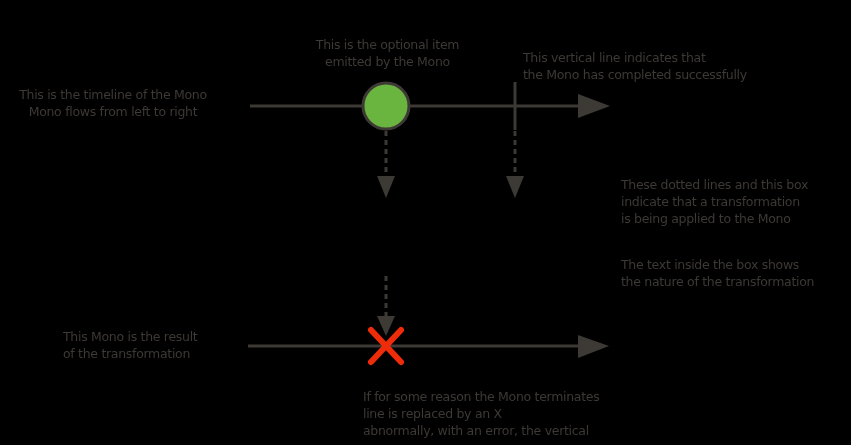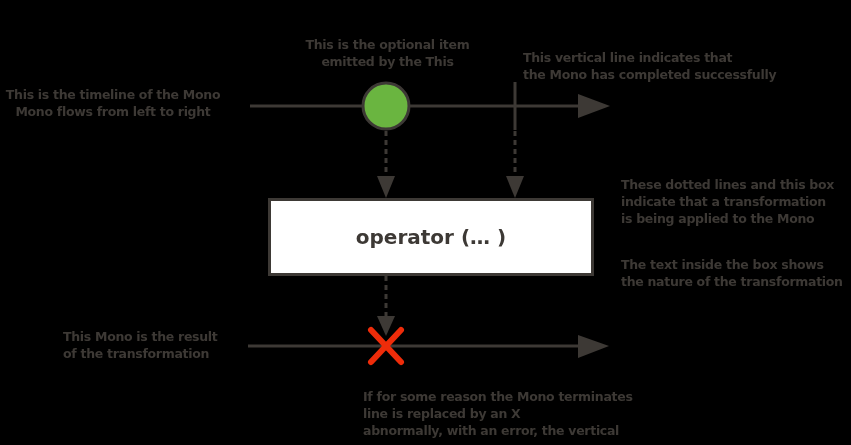--- a/index.html
+++ b/index.html
@@ -1,18 +1,18 @@
 <!DOCTYPE html>
 <html><head>
 <meta charset="utf-8">
 <style>
   html,body{margin:0;padding:0;background:#000;}
   #stage{position:relative;width:851px;height:445px;background:#000;overflow:hidden;font-family:"DejaVu Sans","Liberation Sans",sans-serif;}
   svg{position:absolute;left:0;top:0;}
-  .lbl{position:absolute;color:#3d3935;font-size:12.5px;font-weight:bold;line-height:17px;white-space:nowrap;letter-spacing:-0.3px;}
+  .lbl{position:absolute;color:#3d3935;font-size:12.5px;font-weight:normal;line-height:17px;white-space:nowrap;letter-spacing:-0.3px;}
   .c{text-align:center;}
   .op{position:absolute;left:268px;top:198px;width:320px;height:72px;background:#fff;border:3px solid #3d3935;display:flex;align-items:center;justify-content:center;font-size:20px;font-weight:bold;color:#3d3935;}
 </style>
 </head>
 <body>
 
 <div id="stage">
   <svg width="851" height="445" viewBox="0 0 851 445">
 
     <g>
@@ -34,32 +34,29 @@
     <g>
       <line x1="248" y1="346" x2="580" y2="346" stroke="#3d3935" stroke-width="3"></line>
       <polygon points="578,335 609,346 578,358" fill="#3d3935"></polygon>
       <g stroke="#ee2c0a" stroke-width="6" stroke-linecap="round">
         <line x1="371" y1="330" x2="401" y2="362"></line>
         <line x1="401" y1="330" x2="371" y2="362"></line>
       </g>
     </g>
   </svg>
 
-  <div class="op">
-    <span>operator (… )</span>
-  </div>
 
   <div class="lbl c" style="left:0;top:86px;width:226px;text-align:center;">
     <div>This is the timeline of the Mono</div>
     <div>Mono flows from left to right</div>
   </div>
 
   <div class="lbl c" style="left:300px;top:36px;width:175px;">
     <div>This is the optional item</div>
-    <div>emitted by the This</div>
+    <div>emitted by the Mono</div>
   </div>
 
   <div class="lbl" style="left:621px;top:176px;">
     <div>These dotted lines and this box</div>
     <div>indicate that a transformation</div>
     <div>is being applied to the Mono</div>
   </div>
 
   <div class="lbl" style="left:523px;top:49px;">
     <div>This vertical line indicates that</div>

